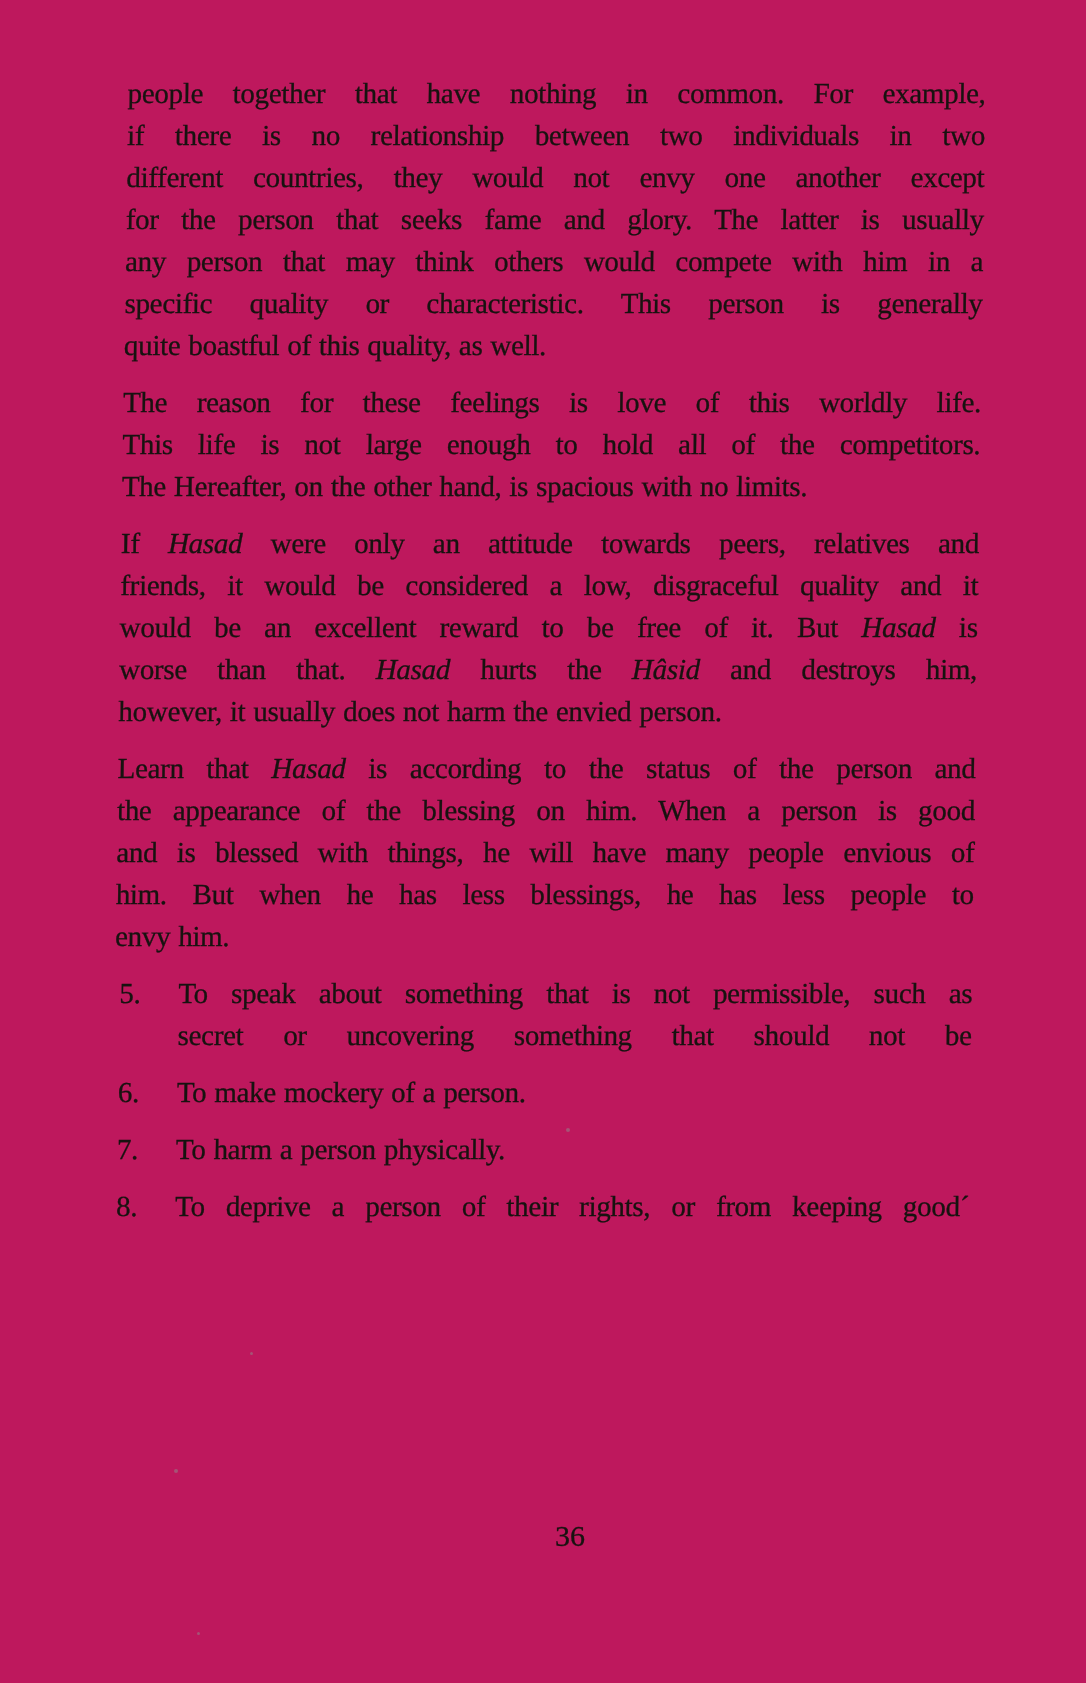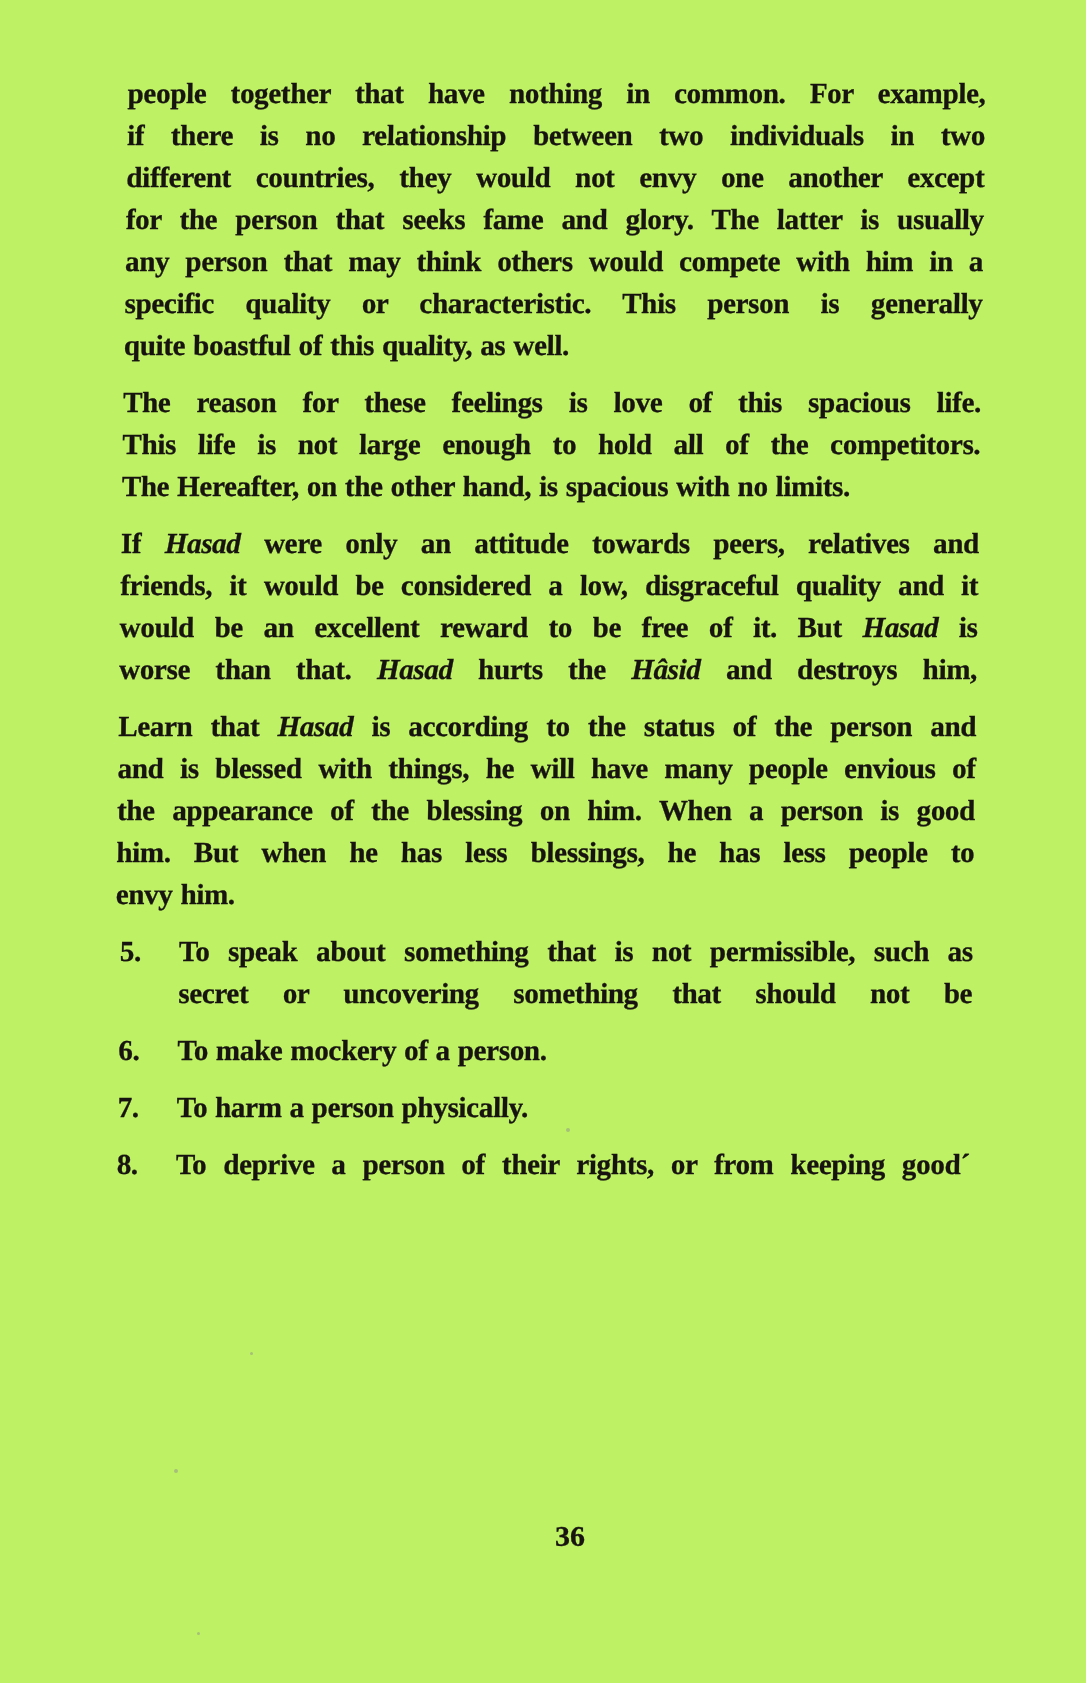--- a/index.html
+++ b/index.html
@@ -7,24 +7,23 @@
   body {
     width: 1086px;
     height: 1683px;
     position: relative;
     background: #ffffff;
     font-family: "Liberation Serif", "DejaVu Serif", serif;
   }
   .page {
     position: absolute;
     inset: 0;
-    background: #bef264;
+    background: #be185d;
     color: #171310;
     overflow: hidden;
-    font-weight: bold;
   }
   .text-block {
     position: absolute;
     left: 128px;
     top: 72px;
     width: 858px;
     font-size: 29px;
     line-height: 42px;
     letter-spacing: -0.3px;
     word-spacing: 1px;
@@ -76,34 +75,35 @@
       <div class="block">
         <div class="line"><span>people together that have nothing in common. For example,</span></div>
         <div class="line"><span>if there is no relationship between two individuals in two</span></div>
         <div class="line"><span>different countries, they would not envy one another except</span></div>
         <div class="line"><span>for the person that seeks fame and glory. The latter is usually</span></div>
         <div class="line"><span>any person that may think others would compete with him in a</span></div>
         <div class="line"><span>specific quality or characteristic. This person is generally</span></div>
         <div class="line last"><span>quite boastful of this quality, as well.</span></div>
       </div>
       <div class="block">
-        <div class="line"><span>The reason for these feelings is love of this spacious life.</span></div>
+        <div class="line"><span>The reason for these feelings is love of this worldly life.</span></div>
         <div class="line"><span>This life is not large enough to hold all of the competitors.</span></div>
         <div class="line last"><span>The Hereafter, on the other hand, is spacious with no limits.</span></div>
       </div>
       <div class="block">
         <div class="line"><span>If </span><i>Hasad</i><span> were only an attitude towards peers, relatives and</span></div>
         <div class="line"><span>friends, it would be considered a low, disgraceful quality and it</span></div>
         <div class="line"><span>would be an excellent reward to be free of it. But </span><i>Hasad</i><span> is</span></div>
         <div class="line"><span>worse than that. </span><i>Hasad</i><span> hurts the </span><i>Hâsid</i><span> and destroys him,</span></div>
+        <div class="line last"><span>however, it usually does not harm the envied person.</span></div>
       </div>
       <div class="block">
         <div class="line"><span>Learn that </span><i>Hasad</i><span> is according to the status of the person and</span></div>
+        <div class="line"><span>the appearance of the blessing on him. When a person is good</span></div>
         <div class="line"><span>and is blessed with things, he will have many people envious of</span></div>
-        <div class="line"><span>the appearance of the blessing on him. When a person is good</span></div>
         <div class="line"><span>him. But when he has less blessings, he has less people to</span></div>
         <div class="line last"><span>envy him.</span></div>
       </div>
       <div class="block list-item">
         <span class="num">5.</span>
         <div class="line"><span>To speak about something that is not permissible, such as</span></div>
         <div class="line"><span>secret or uncovering something that should not be</span></div>
       </div>
       <div class="block list-item">
         <span class="num">6.</span>

